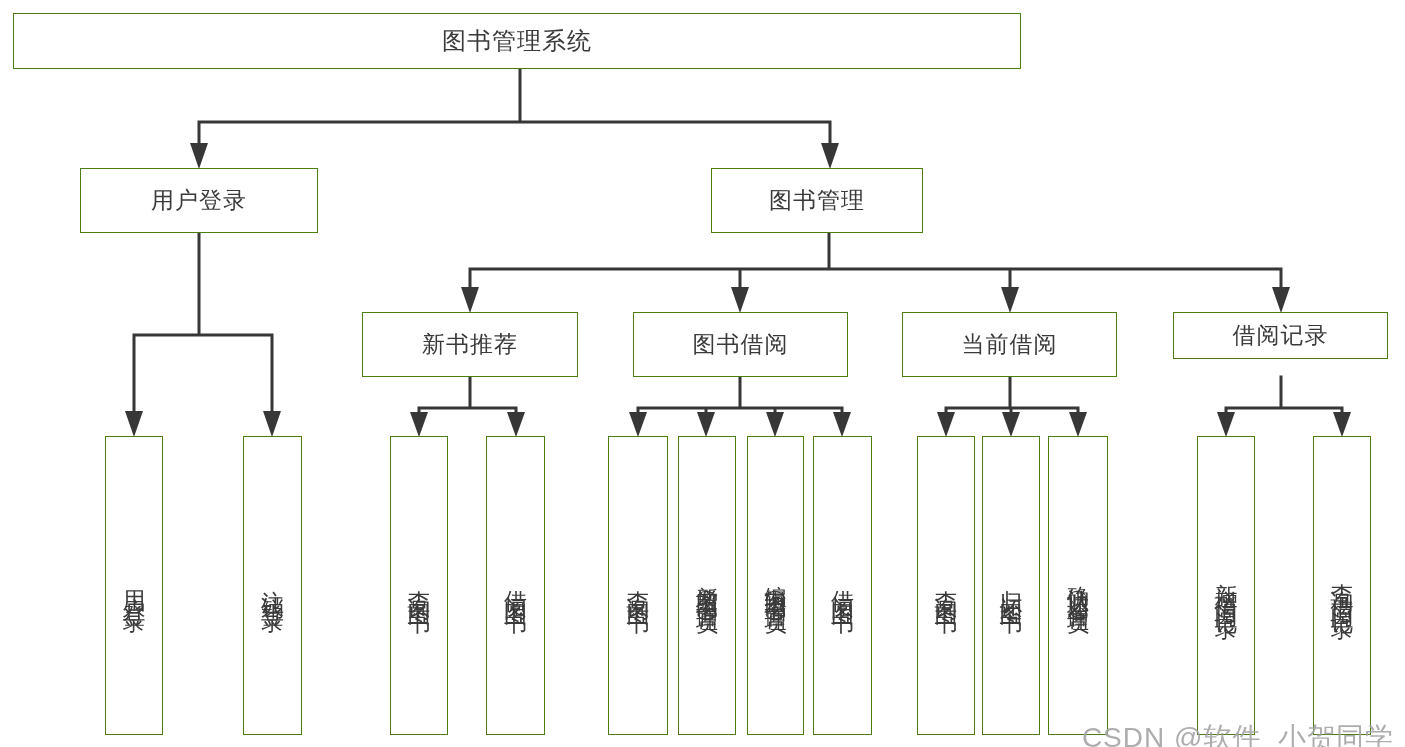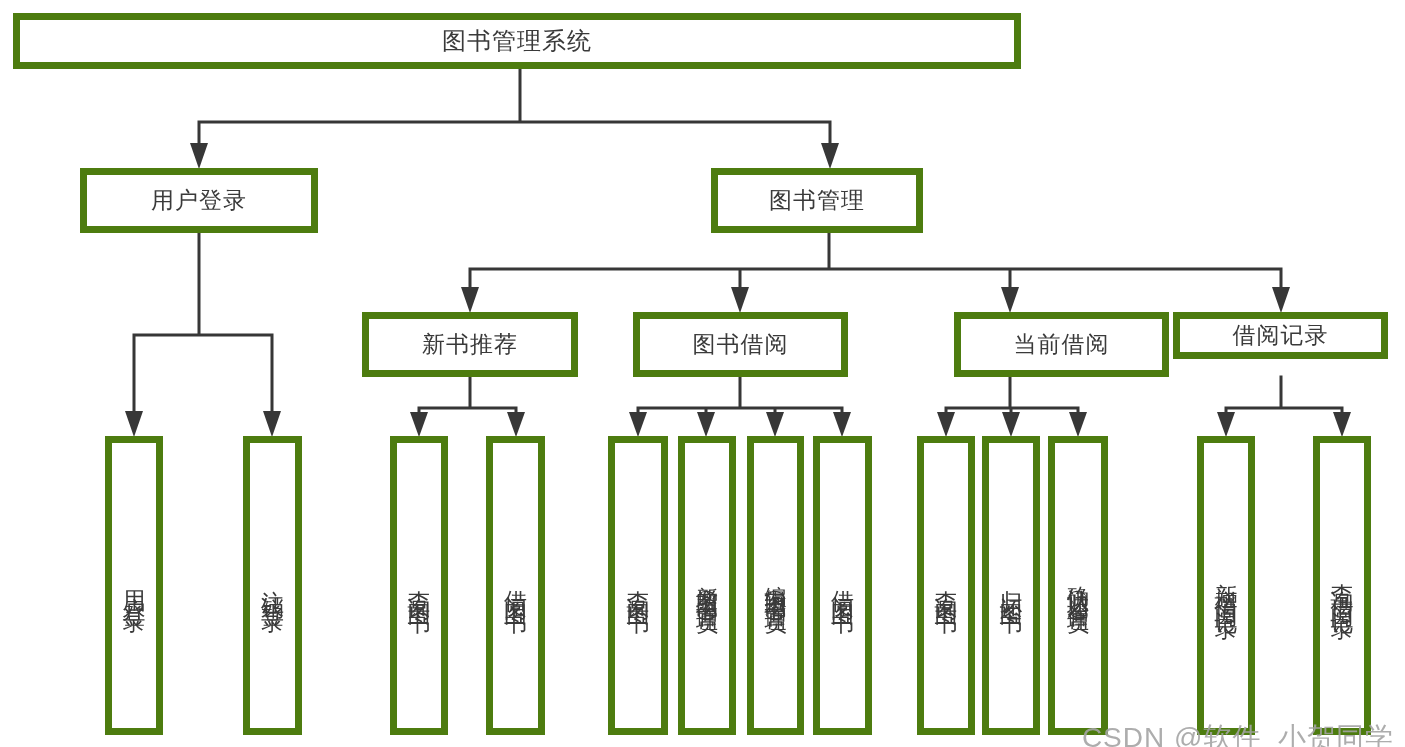--- a/index.html
+++ b/index.html
@@ -13,21 +13,21 @@
   }
   .wires {
     position: absolute;
     left: 0; top: 0;
     width: 1405px; height: 747px;
     z-index: 1;
   }
   .box {
     position: absolute;
     box-sizing: border-box;
-    border: 7px solid #4d7c0f;
+    border: 1px solid #4d7c0f;
     background: #ffffff;
     display: flex;
     align-items: center;
     justify-content: center;
     z-index: 2;
   }
   .h-label {
     font-size: 23px;
     color: #3a3a3a;
     letter-spacing: 1px;
@@ -46,21 +46,21 @@
   .v-text.tight {
     font-size: 22px;
     letter-spacing: 4px;
   }
   
   .n-root  { left: 13px;  top: 13px;  width: 1008px; height: 56px; }
   .n-l2-0  { left: 80px;  top: 168px; width: 238px;  height: 65px; }
   .n-l2-1  { left: 711px; top: 168px; width: 212px;  height: 65px; }
   .n-l3-0  { left: 362px; top: 312px; width: 216px;  height: 65px; }
   .n-l3-1  { left: 633px; top: 312px; width: 215px;  height: 65px; }
-  .n-l3-2  { left: 954px; top: 312px; width: 215px;  height: 65px; }
+  .n-l3-2  { left: 902px; top: 312px; width: 215px;  height: 65px; }
   .n-l3-3  { left: 1173px;top: 312px; width: 215px;  height: 47px; }
   .leaf    { top: 436px; height: 299px; }
   .n-lf-0  { left: 105px;  width: 58px; }
   .n-lf-1  { left: 243px;  width: 59px; }
   .n-lf-2  { left: 390px;  width: 58px; }
   .n-lf-3  { left: 486px;  width: 59px; }
   .n-lf-4  { left: 608px;  width: 60px; }
   .n-lf-5  { left: 678px;  width: 58px; }
   .n-lf-6  { left: 747px;  width: 57px; }
   .n-lf-7  { left: 813px;  width: 59px; }

